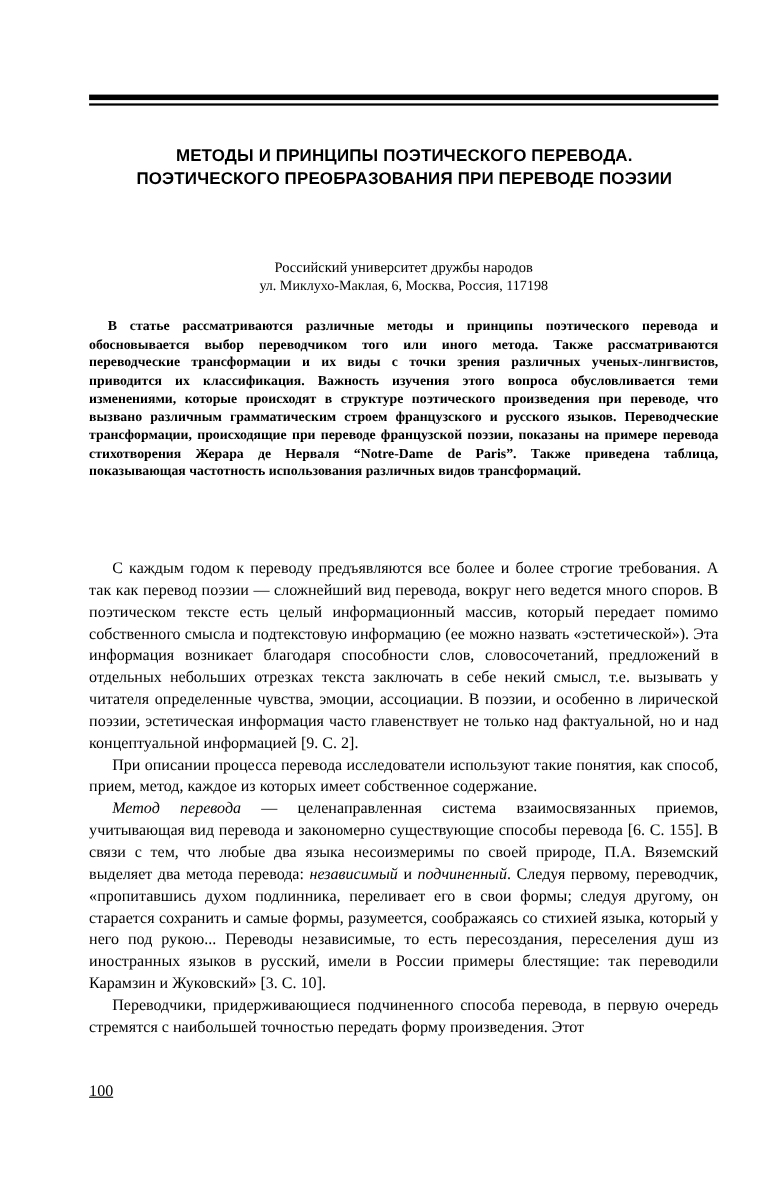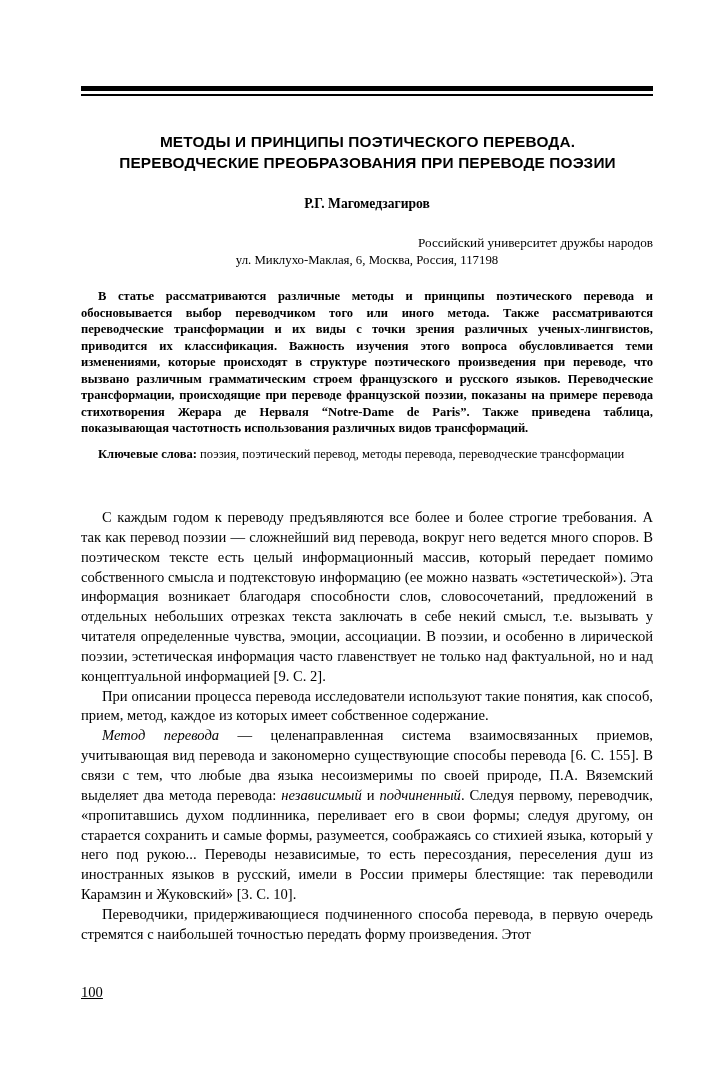--- a/index.html
+++ b/index.html
@@ -85,21 +85,20 @@
   .affil-block {
     position: absolute;
     left: 68px;
     top: 234px;
     width: 572px;
     text-align: center;
   }
   .affil-name {
     font-size: 13.2px;
     line-height: 17.5px;
-    text-align: right;
   }
   .affil-address {
     font-size: 12.8px;
     line-height: 17.5px;
   }
 
   
   .abstract-block {
     position: absolute;
     left: 68px;
@@ -160,35 +159,31 @@
 <div class="page">
 
   <div class="rules">
     <div class="rule-thick"></div>
     <div class="rule-gap"></div>
     <div class="rule-thin"></div>
   </div>
 
   <div class="title-block">
     <div class="title-line">МЕТОДЫ И ПРИНЦИПЫ ПОЭТИЧЕСКОГО ПЕРЕВОДА.</div>
-    <div class="title-line">ПЕРЕВОДЧЕСКИЕ ПРЕОБРАЗОВАНИЯ ПРИ ПЕРЕВОДЕ ПОЭЗИИ</div>
+    <div class="title-line">ПОЭТИЧЕСКОГО ПРЕОБРАЗОВАНИЯ ПРИ ПЕРЕВОДЕ ПОЭЗИИ</div>
   </div>
 
-  <div class="author-block">
-    <div class="author-name">Р.Г. Магомедзагиров</div>
-  </div>
 
   <div class="affil-block">
     <div class="affil-name">Российский университет дружбы народов</div>
     <div class="affil-address">ул. Миклухо-Маклая, 6, Москва, Россия, 117198</div>
   </div>
 
   <div class="abstract-block">
     <p class="abstract-text">В статье рассматриваются различные методы и принципы поэтического перевода и обосновывается выбор переводчиком того или иного метода. Также рассматриваются переводческие трансформации и их виды с точки зрения различных ученых-лингвистов, приводится их классификация. Важность изучения этого вопроса обусловливается теми изменениями, которые происходят в структуре поэтического произведения при переводе, что вызвано различным грамматическим строем французского и русского языков. Переводческие трансформации, происходящие при переводе французской поэзии, показаны на примере перевода стихотворения Жерара де Нерваля “Notre-Dame de Paris”. Также приведена таблица, показывающая частотность использования различных видов трансформаций.</p>
-    <p class="keywords-text"><span class="kw-label">Ключевые слова:</span><span> поэзия, поэтический перевод, методы перевода, переводческие трансформации</span></p>
   </div>
 
   <div class="body-block">
     <p class="body-p">С каждым годом к переводу предъявляются все более и более строгие требования. А так как перевод поэзии — сложнейший вид перевода, вокруг него ведется много споров. В поэтическом тексте есть целый информационный массив, который передает помимо собственного смысла и подтекстовую информацию (ее можно назвать «эстетической»). Эта информация возникает благодаря способности слов, словосочетаний, предложений в отдельных небольших отрезках текста заключать в себе некий смысл, т.е. вызывать у читателя определенные чувства, эмоции, ассоциации. В поэзии, и особенно в лирической поэзии, эстетическая информация часто главенствует не только над фактуальной, но и над концептуальной информацией [9. С. 2].</p>
     <p class="body-p">При описании процесса перевода исследователи используют такие понятия, как способ, прием, метод, каждое из которых имеет собственное содержание.</p>
     <p class="body-p"><i>Метод перевода</i><span> — целенаправленная система взаимосвязанных приемов, учитывающая вид перевода и закономерно существующие способы перевода [6. С. 155]. В связи с тем, что любые два языка несоизмеримы по своей природе, П.А. Вяземский выделяет два метода перевода: </span><i>независимый</i><span> и </span><i>подчиненный</i><span>. Следуя первому, переводчик, «пропитавшись духом подлинника, переливает его в свои формы; следуя другому, он старается сохранить и самые формы, разумеется, соображаясь со стихией языка, который у него под рукою... Переводы независимые, то есть пересоздания, переселения душ из иностранных языков в русский, имели в России примеры блестящие: так переводили Карамзин и Жуковский» [3. С. 10].</span></p>
     <p class="body-p">Переводчики, придерживающиеся подчиненного способа перевода, в первую очередь стремятся с наибольшей точностью передать форму произведения. Этот</p>
   </div>
 
   <div class="folio">100</div>

